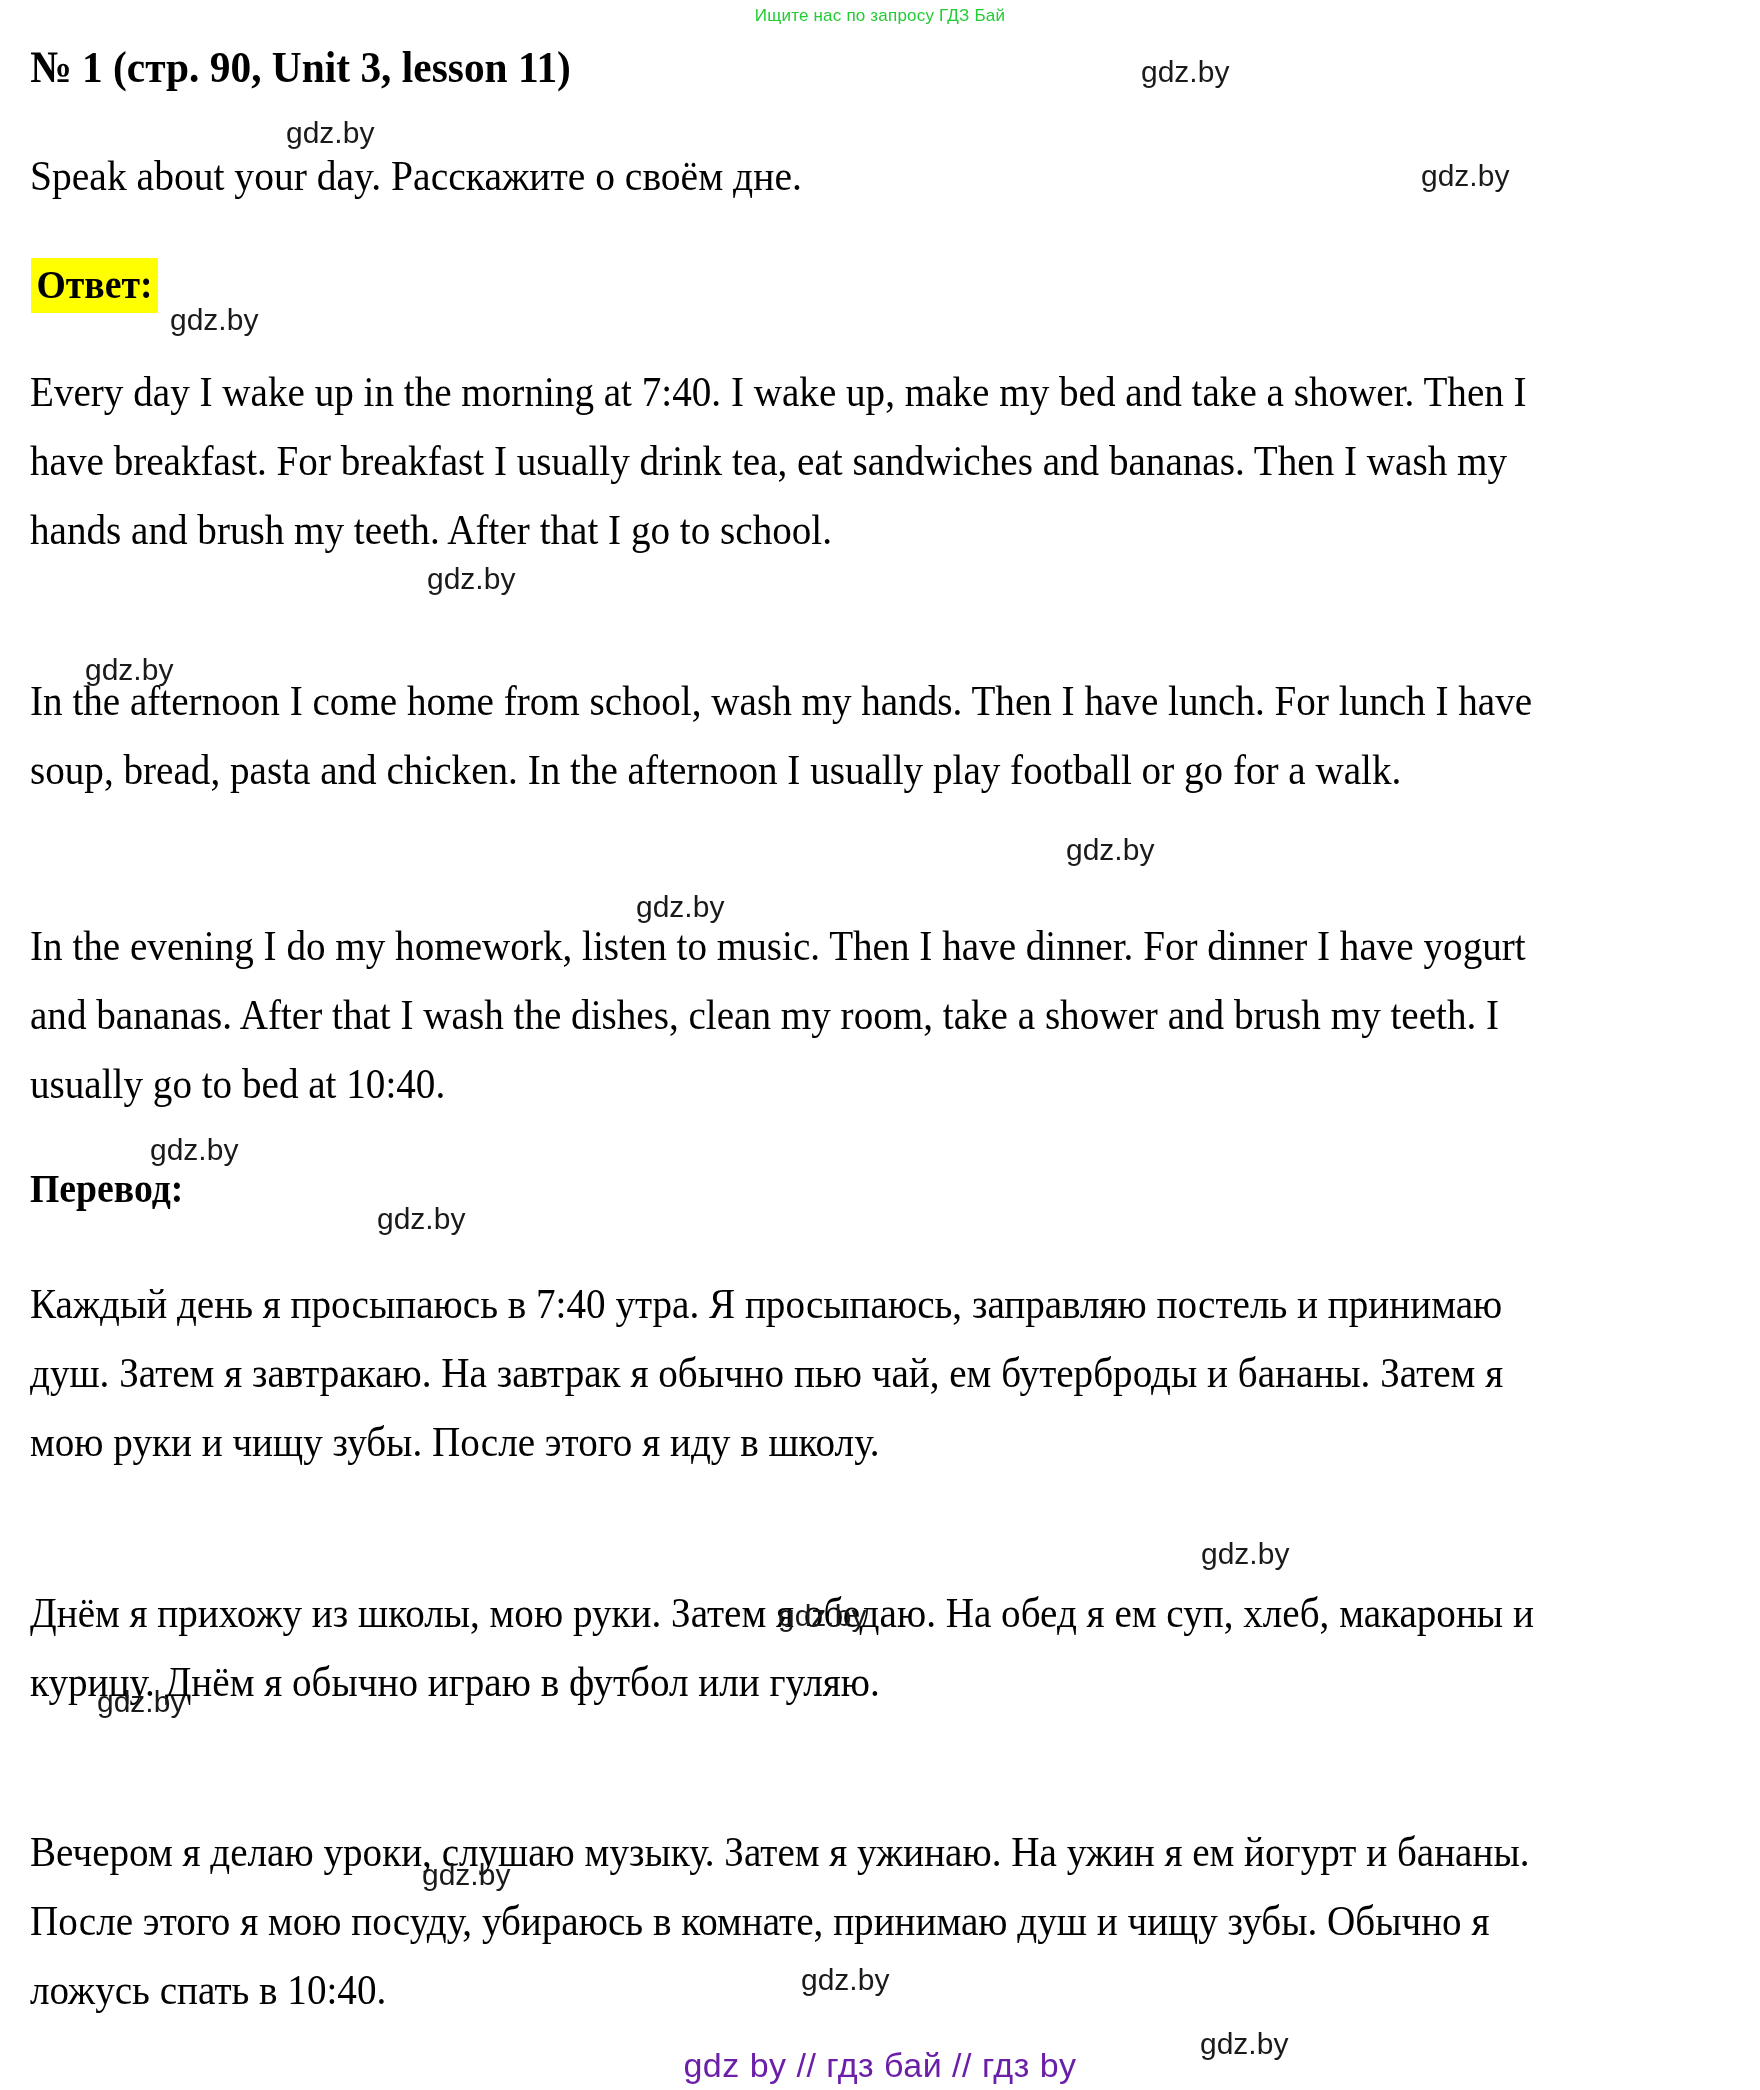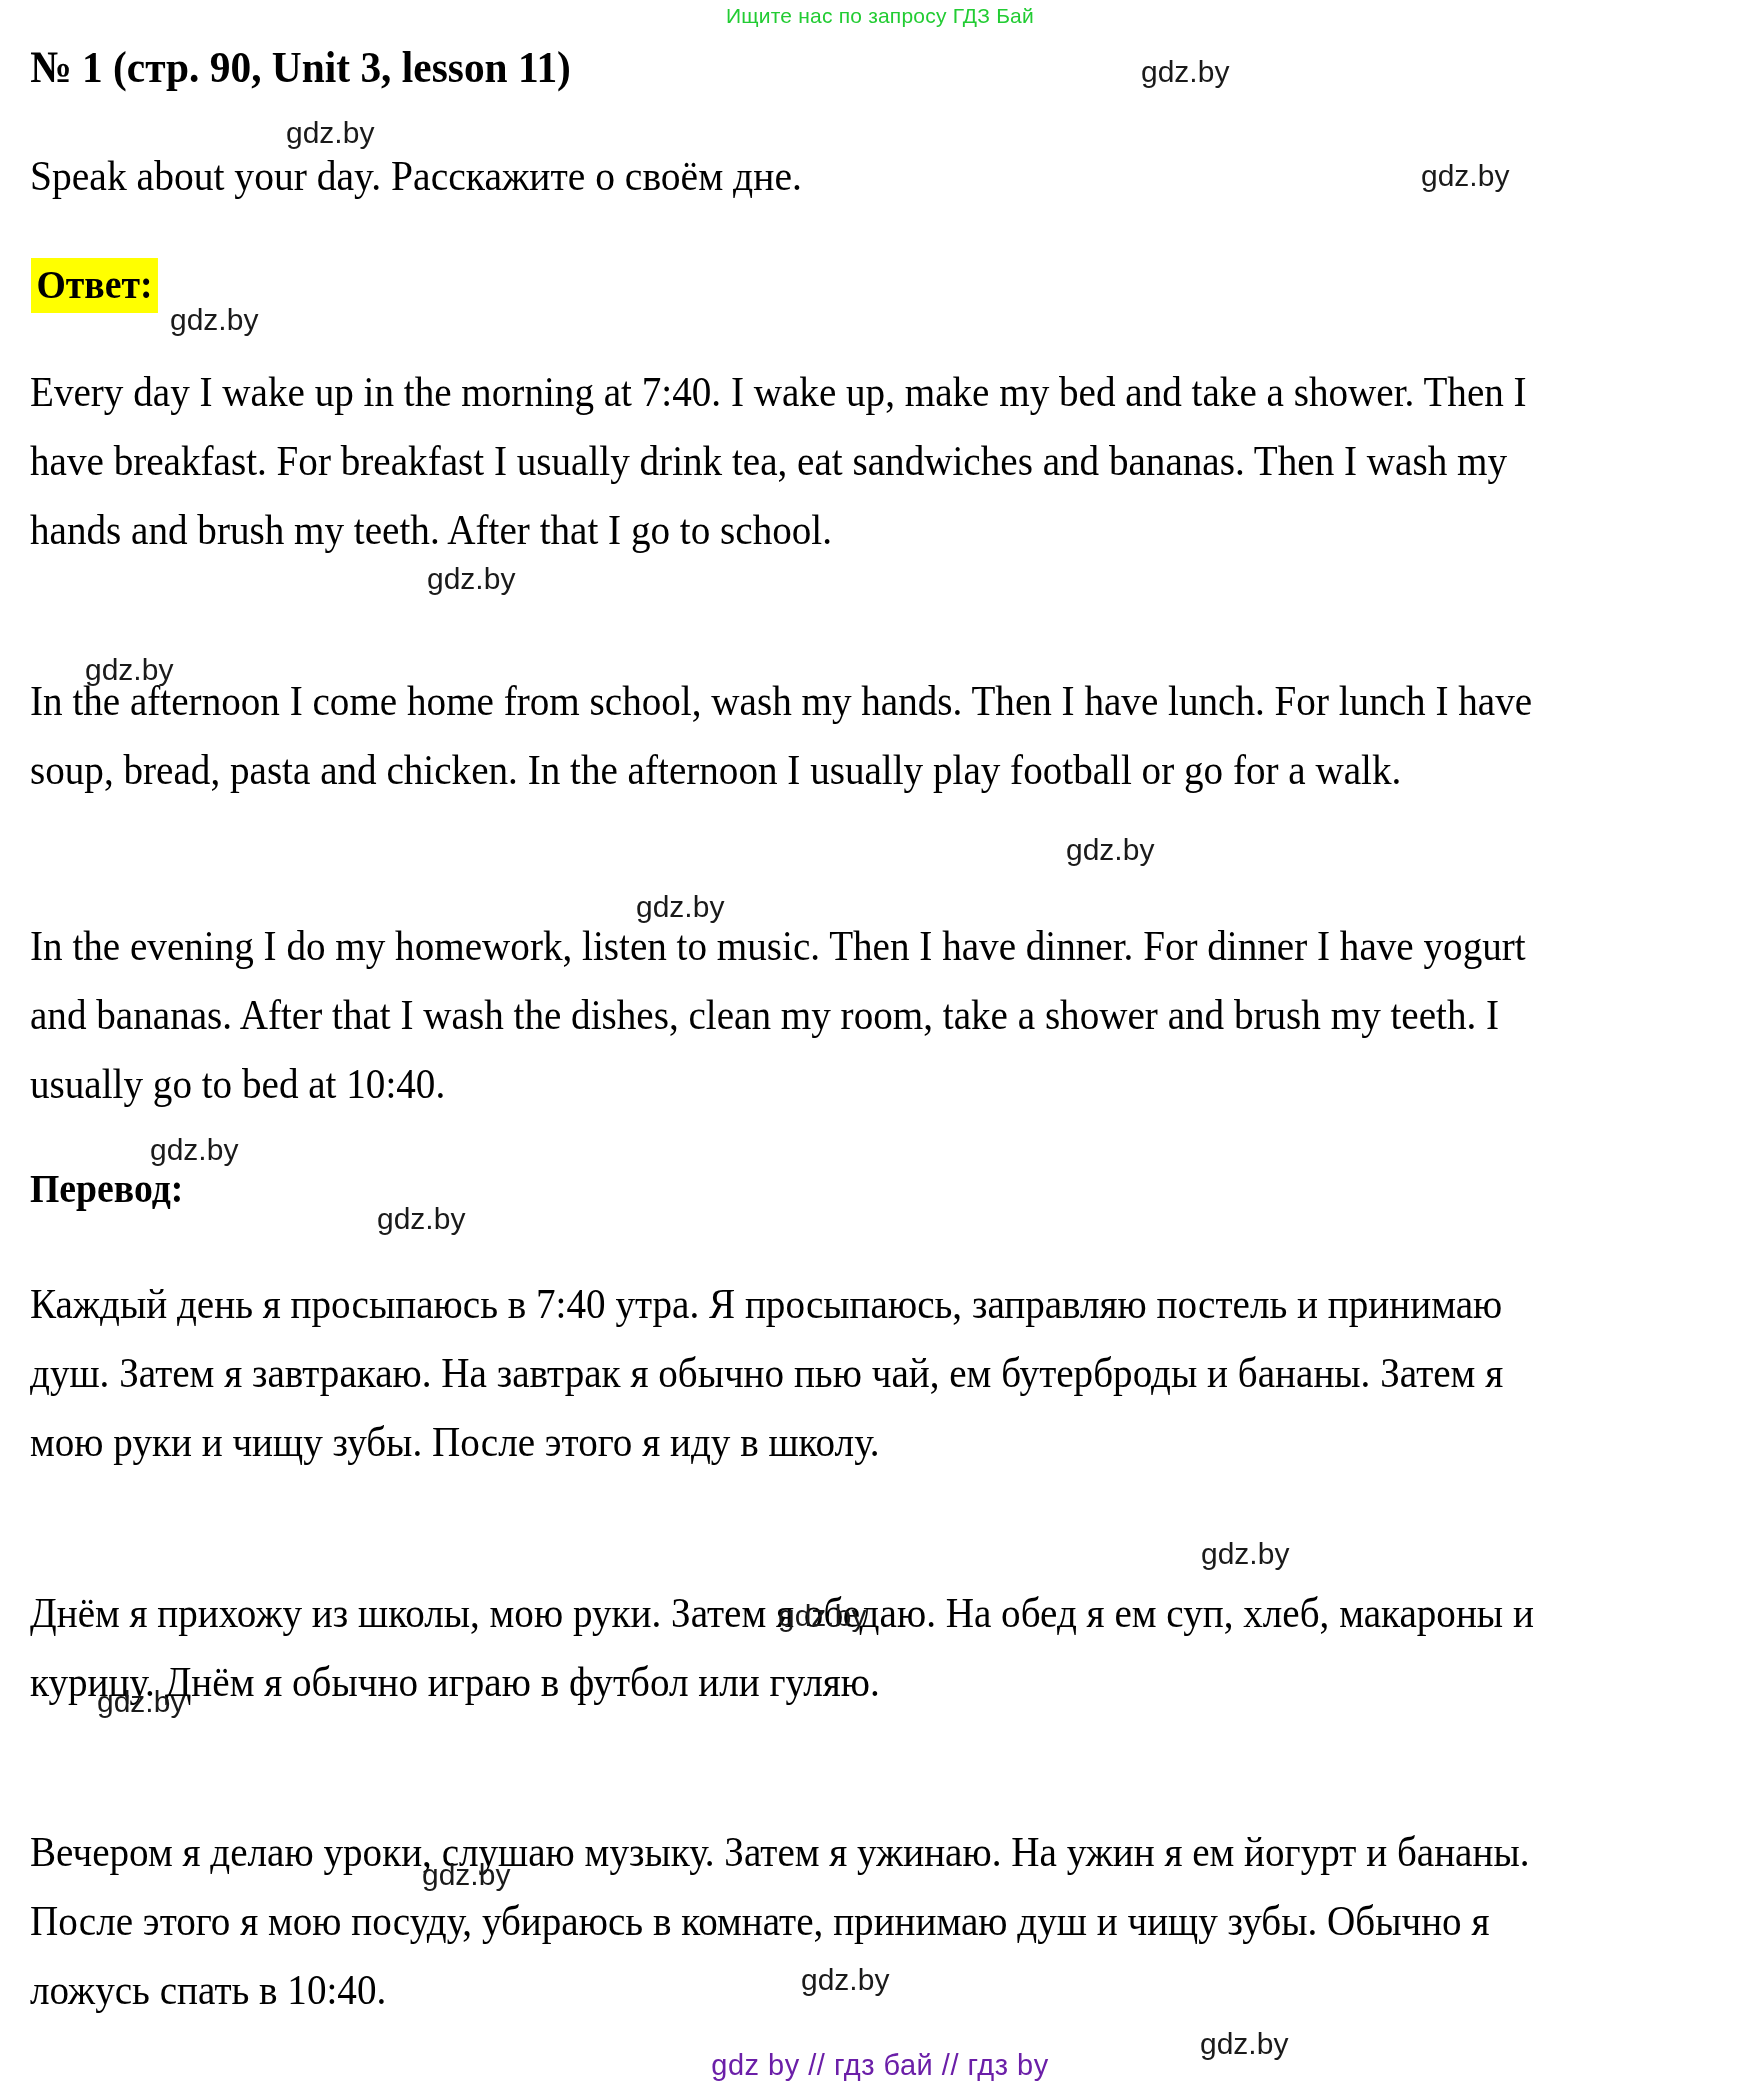--- a/index.html
+++ b/index.html
@@ -17,21 +17,21 @@
   }
 
   
   .promo-banner {
     position: absolute;
     top: 0px;
     left: 0;
     width: 100%;
     text-align: center;
     font-family: "Liberation Sans", "DejaVu Sans", sans-serif;
-    font-size: 21px;
+    font-size: 17px;
     line-height: 31.5px;
     color: #22cc33;
     letter-spacing: 0.2px;
   }
 
   
   .page {
     position: absolute;
     left: 29.6px;
     top: 0;
@@ -118,21 +118,21 @@
   }
 
   
   .footer-links {
     position: absolute;
     left: 0;
     bottom: 7.9px;
     width: 100%;
     text-align: center;
     font-family: "Liberation Sans", "DejaVu Sans", sans-serif;
-    font-size: 29px;
+    font-size: 34px;
     line-height: 33px;
     color: #6b1fa8;
     letter-spacing: 0.5px;
   }
 </style>
 </head>
 <body>
 
 <div class="promo-banner">Ищите нас по запросу ГДЗ Бай</div>
 

